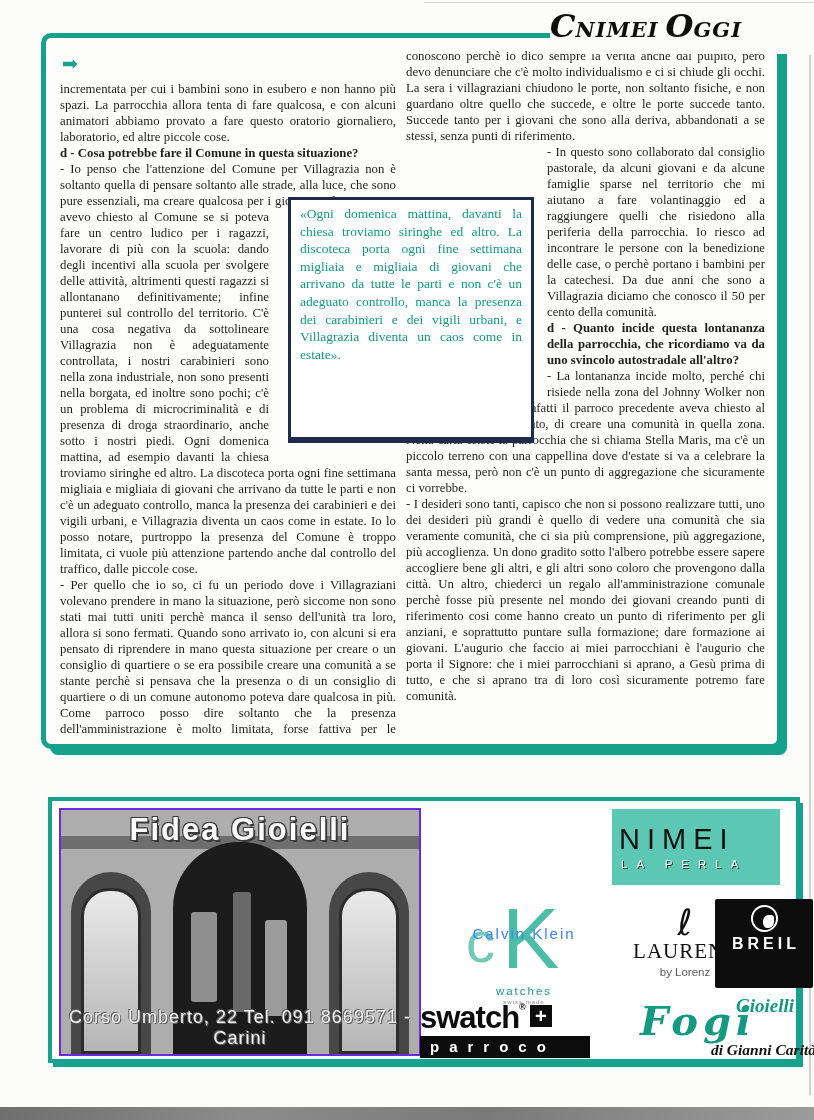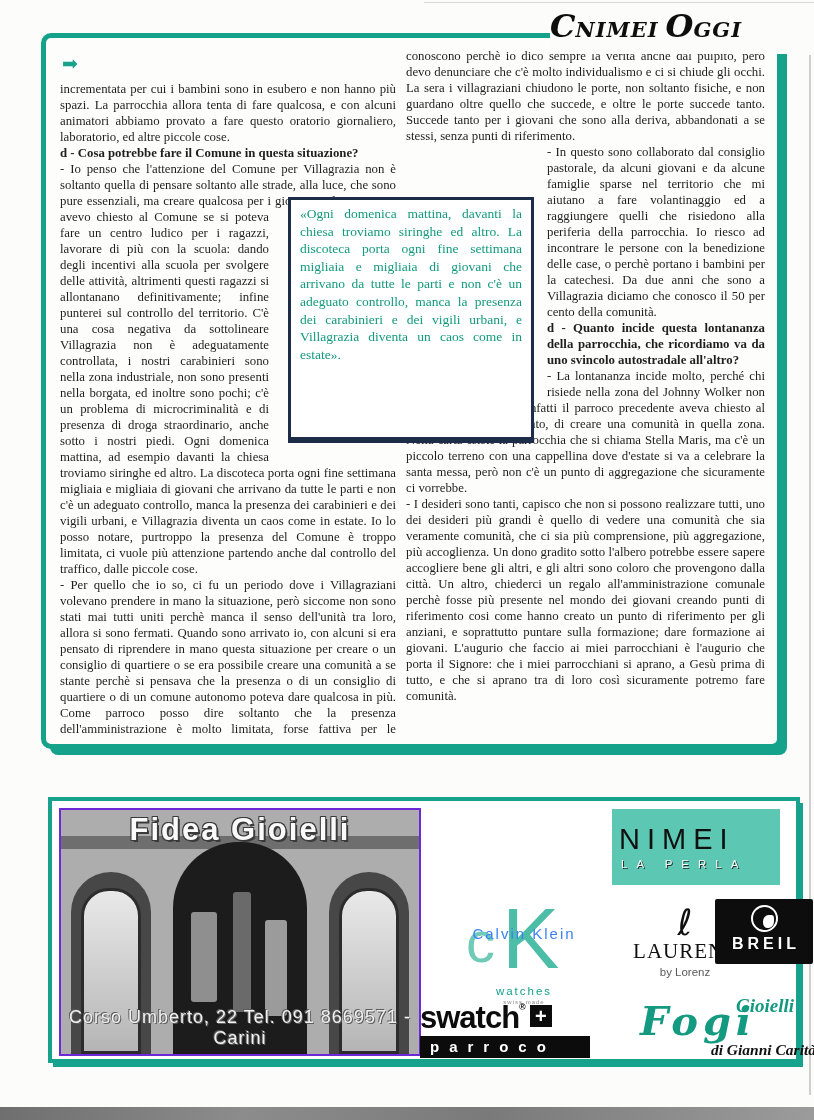--- a/index.html
+++ b/index.html
@@ -87,21 +87,21 @@
   .ck-watches{position:absolute;left:0;right:0;top:86px;font-family:"Liberation Sans",sans-serif;
         font-size:11.5px;letter-spacing:2px;color:#18a28c;text-align:center;}
   .ck-swiss{position:absolute;left:0;right:0;top:100px;font-family:"Liberation Sans",sans-serif;
         font-size:6px;letter-spacing:1px;color:#8a8a8a;text-align:center;}
 
   .laurens{position:absolute;left:566px;top:104px;width:134px;text-align:center;}
   .laurens-l{font-family:"DejaVu Sans",sans-serif;font-style:italic;font-size:36px;line-height:1;color:#101010;}
   .laurens-name{font-family:"Liberation Serif",serif;font-size:21px;letter-spacing:1px;color:#101010;margin-top:-2px;}
   .laurens-by{font-family:"Liberation Sans",sans-serif;font-size:11.5px;color:#5a5a5a;margin-top:2px;}
 
-  .breil{position:absolute;left:663px;top:98px;width:98px;height:65px;background:#0d0d0d;
+  .breil{position:absolute;left:663px;top:98px;width:98px;height:89px;background:#0d0d0d;
         border-radius:2px;text-align:center;}
   .breil-circle{width:23px;height:23px;border:2.5px solid #fff;border-radius:50%;
         margin:6px auto 3px;position:relative;}
   .breil-circle::after{content:"";position:absolute;right:2px;bottom:2px;width:11px;height:13px;
         background:#fff;border-radius:50% 20% 50% 40%;}
   .breil-name{color:#fff;font-family:"Liberation Sans",sans-serif;font-weight:bold;font-size:16px;
         letter-spacing:4px;padding-left:4px;}
 
   .swatch{position:absolute;left:368px;top:201px;width:185px;}
   .swatch-row{display:flex;align-items:flex-start;font-family:"Liberation Sans",sans-serif;

